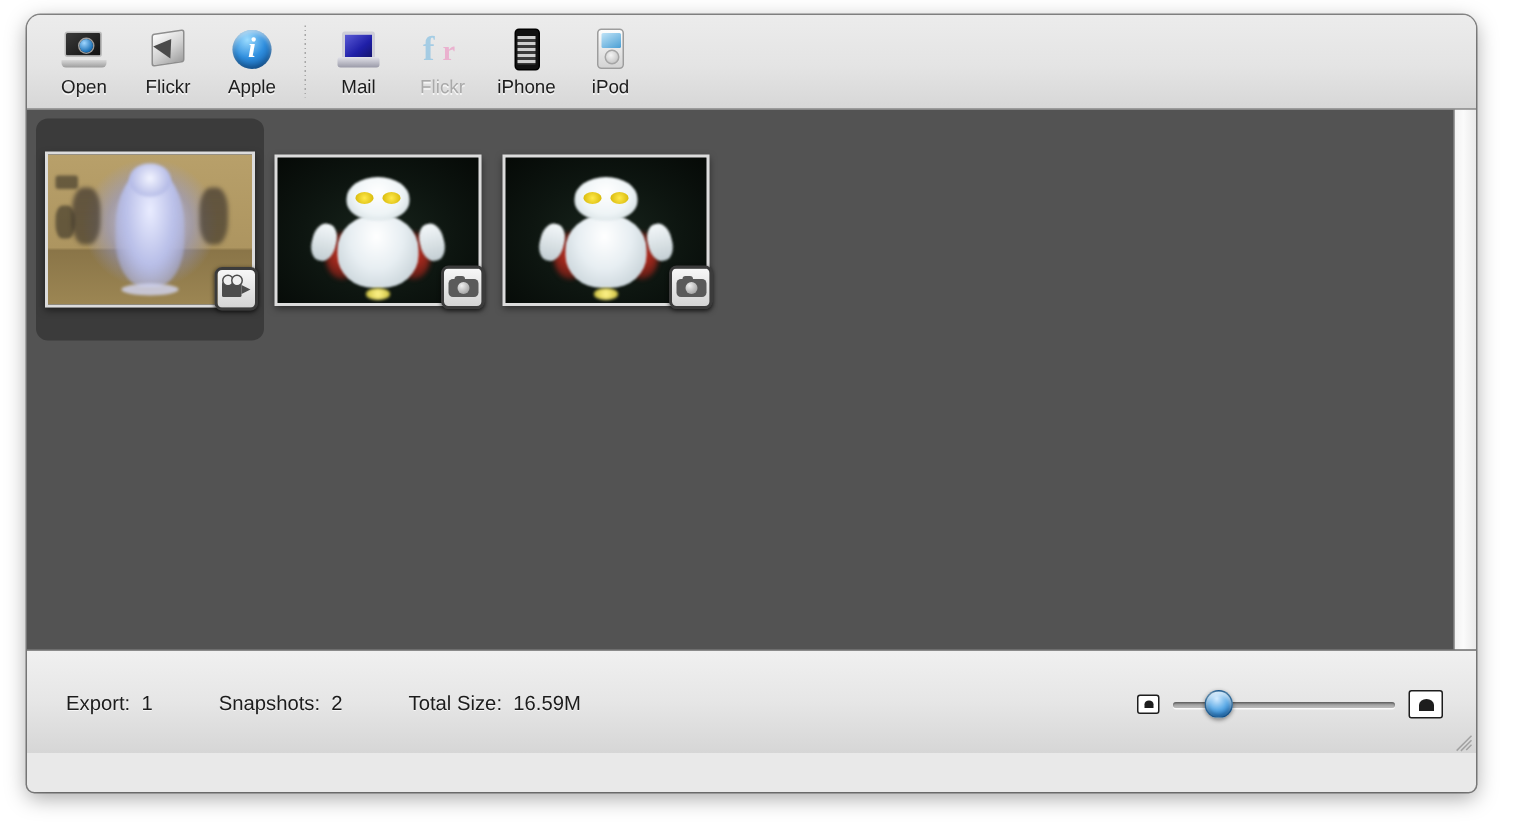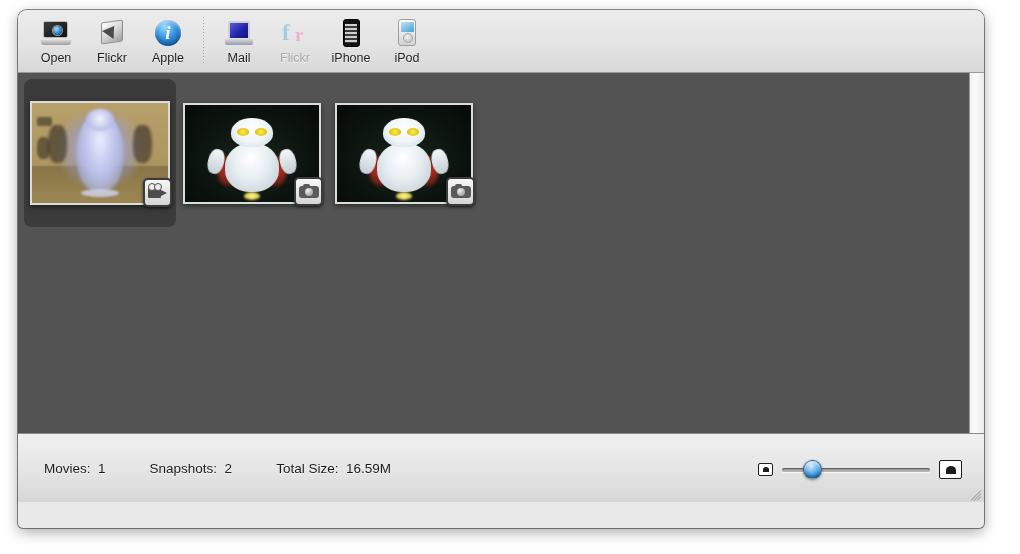--- a/index.html
+++ b/index.html
@@ -508,21 +508,21 @@
         </div>
       </div>
 
     </div>
     <div class="vscroll"></div>
   </div>
 
   <div class="statusbar">
     <div class="status-group">
       <div class="status-text">
-        <span>Movies:</span>
+        <span>Export:</span>
         &nbsp;<span>1</span>
       </div>
       <div class="status-text">
         <span>Snapshots:</span>
         &nbsp;<span>2</span>
       </div>
       <div class="status-text">
         <span>Total Size:</span>
         &nbsp;<span>16.59M</span>
       </div>

